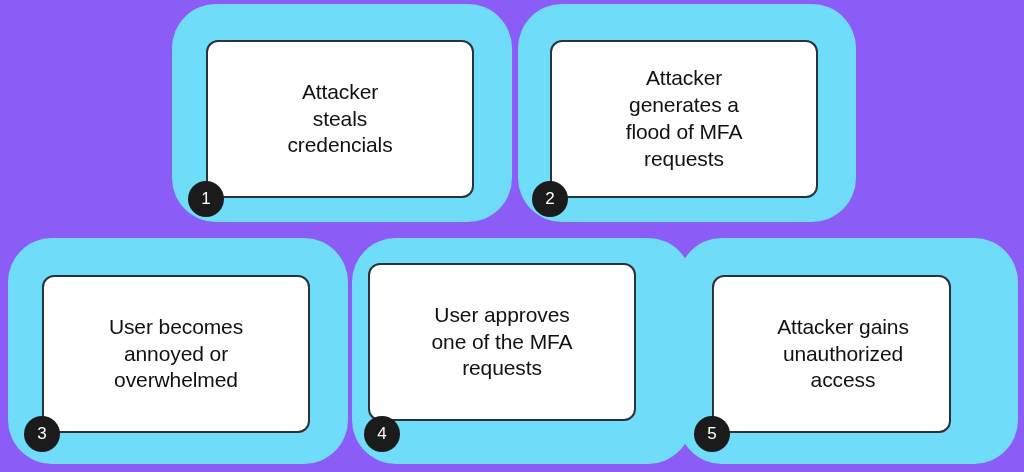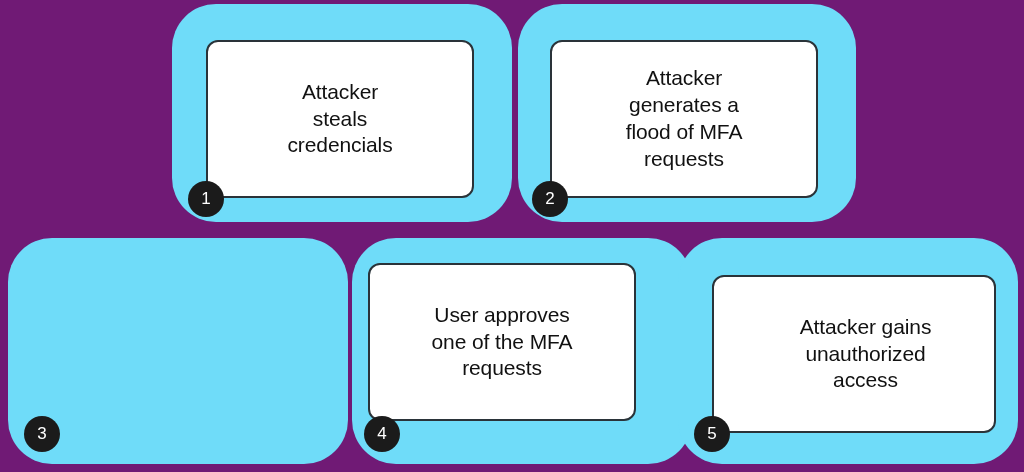--- a/index.html
+++ b/index.html
@@ -8,21 +8,21 @@
     padding: 0;
     background: #000000;
   }
   body {
     font-family: "Liberation Sans", sans-serif;
   }
   #canvas {
     position: relative;
     width: 1024px;
     height: 472px;
-    background: #701a75;
+    background: #8b5cf6;
     overflow: hidden;
   }
 
   
   .blue-pad {
     position: absolute;
     background: #6FDCF9;
     border-radius: 44px;
   }
 
@@ -84,36 +84,41 @@
     <div class="card-text">Attacker
 generates a
 flood of MFA
 requests</div>
   </div>
   <div class="badge" style="left:532px; top:181px;">
     <span>2</span>
   </div>
 
   <div class="blue-pad" style="left:8px; top:238px; width:340px; height:226px;"></div>
+  <div class="card" style="left:42px; top:275px; width:268px; height:158px;">
+    <div class="card-text">User becomes
+annoyed or
+overwhelmed</div>
+  </div>
   <div class="badge" style="left:24px; top:416px;">
     <span>3</span>
   </div>
 
   <div class="blue-pad" style="left:352px; top:238px; width:340px; height:226px;"></div>
   <div class="card" style="left:368px; top:263px; width:268px; height:158px;">
     <div class="card-text">User approves
 one of the MFA
 requests</div>
   </div>
   <div class="badge" style="left:364px; top:416px;">
     <span>4</span>
   </div>
 
   <div class="blue-pad" style="left:678px; top:238px; width:340px; height:226px;"></div>
-  <div class="card" style="left:712px; top:275px; width:284px; height:158px;padding-left:23px;">
+  <div class="card" style="left:712px; top:275px; width:239px; height:158px;padding-left:23px;">
     <div class="card-text">Attacker gains
 unauthorized
 access</div>
   </div>
   <div class="badge" style="left:694px; top:416px;">
     <span>5</span>
   </div>
 
 </div>
 

